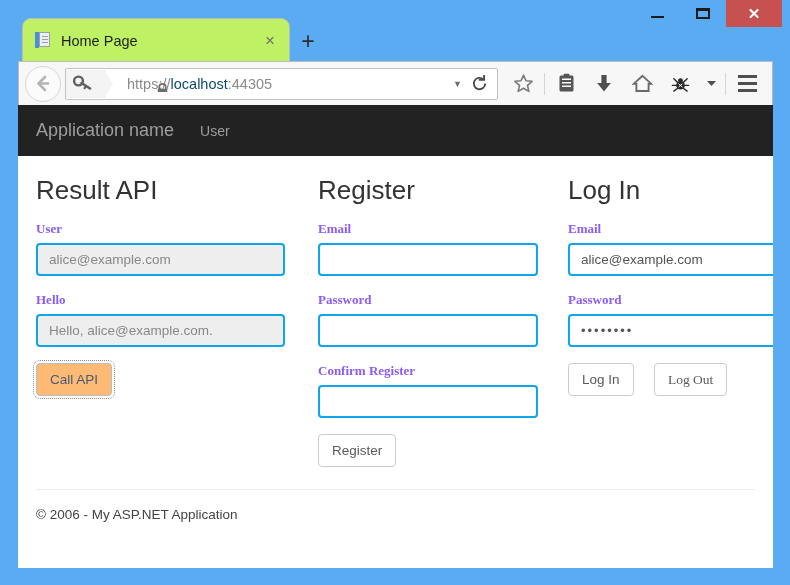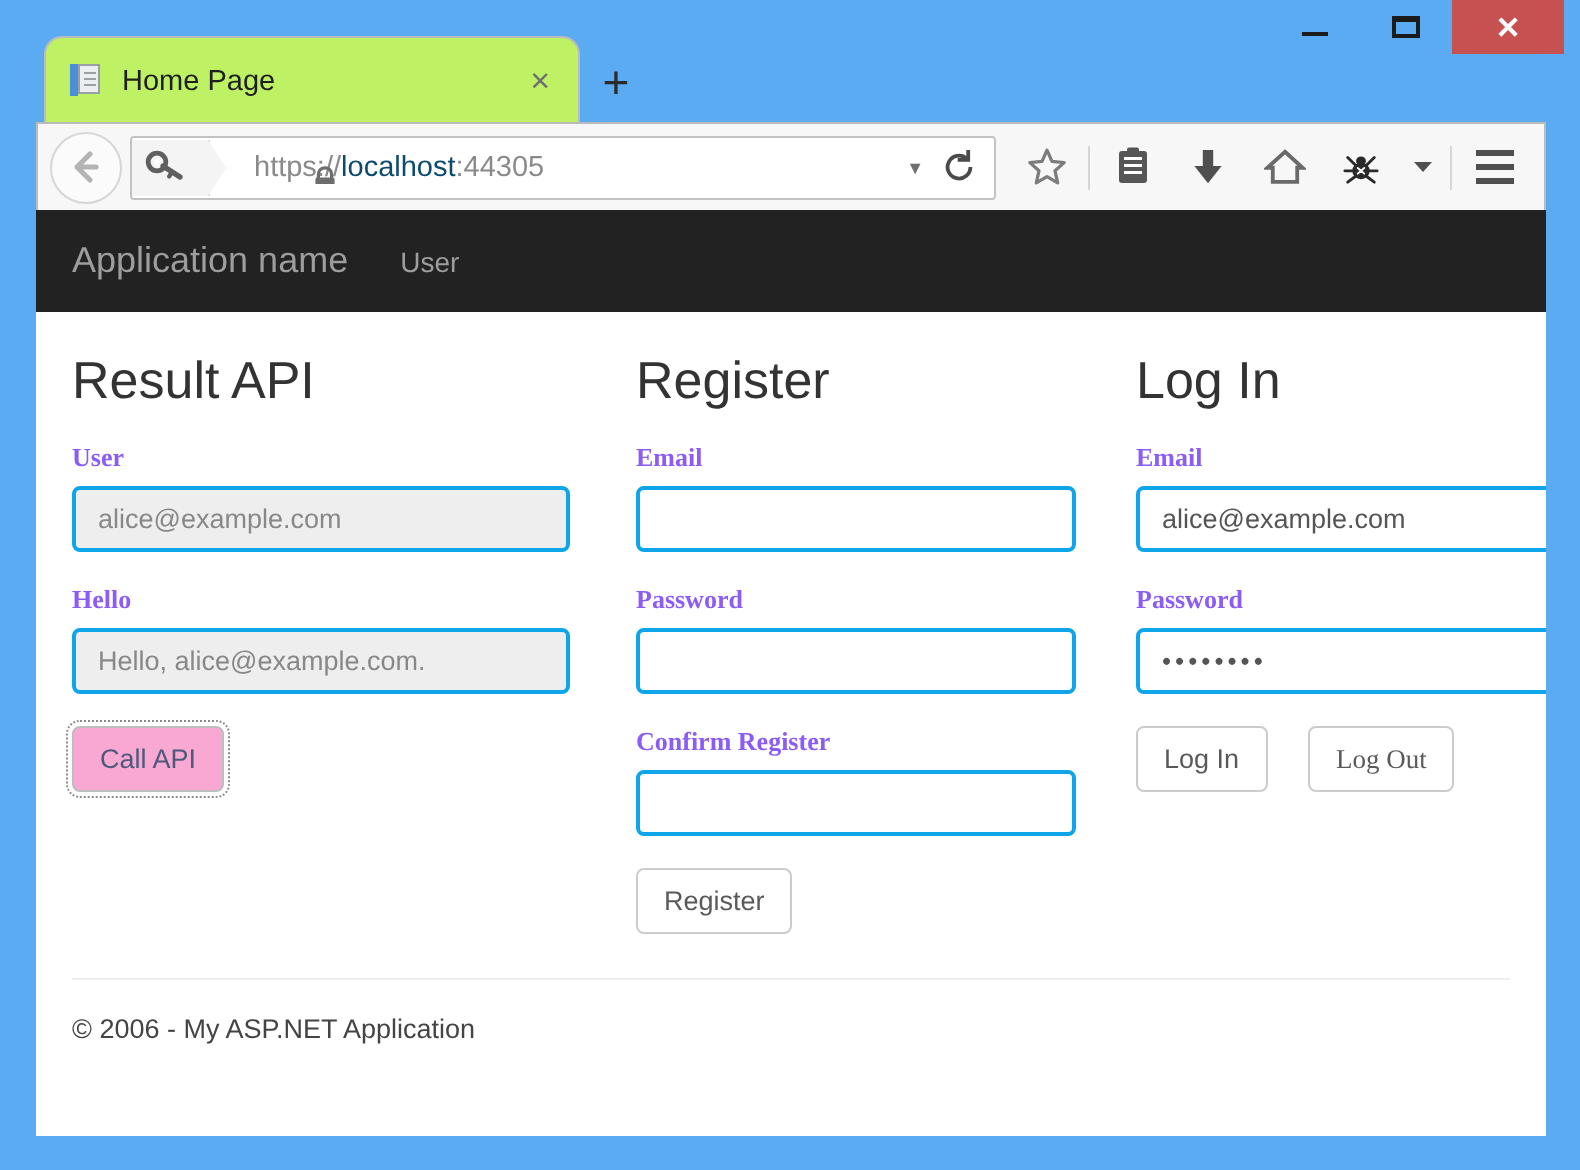--- a/index.html
+++ b/index.html
@@ -327,21 +327,21 @@
     box-sizing: border-box;
     border: 1px solid #cccccc;
     border-radius: 4px;
     background: #ffffff;
     font-size: 13.5px;
     color: #5a5a5a;
     font-family: "Liberation Sans", sans-serif;
     vertical-align: top;
   }
   .btn.focused {
-    background: #f9a8d4;
+    background: #fdba74;
     border-color: #bdbdbd;
     outline: 1px dotted #8a8a8a;
     outline-offset: 2px;
     color: #4a5a78;
   }
   #btn-log-out { margin-left: 16px; font-family: Liberation Serif, serif; }
 
   #footer-divider {
     border: none;
     border-top: 1px solid #eeeeee;

